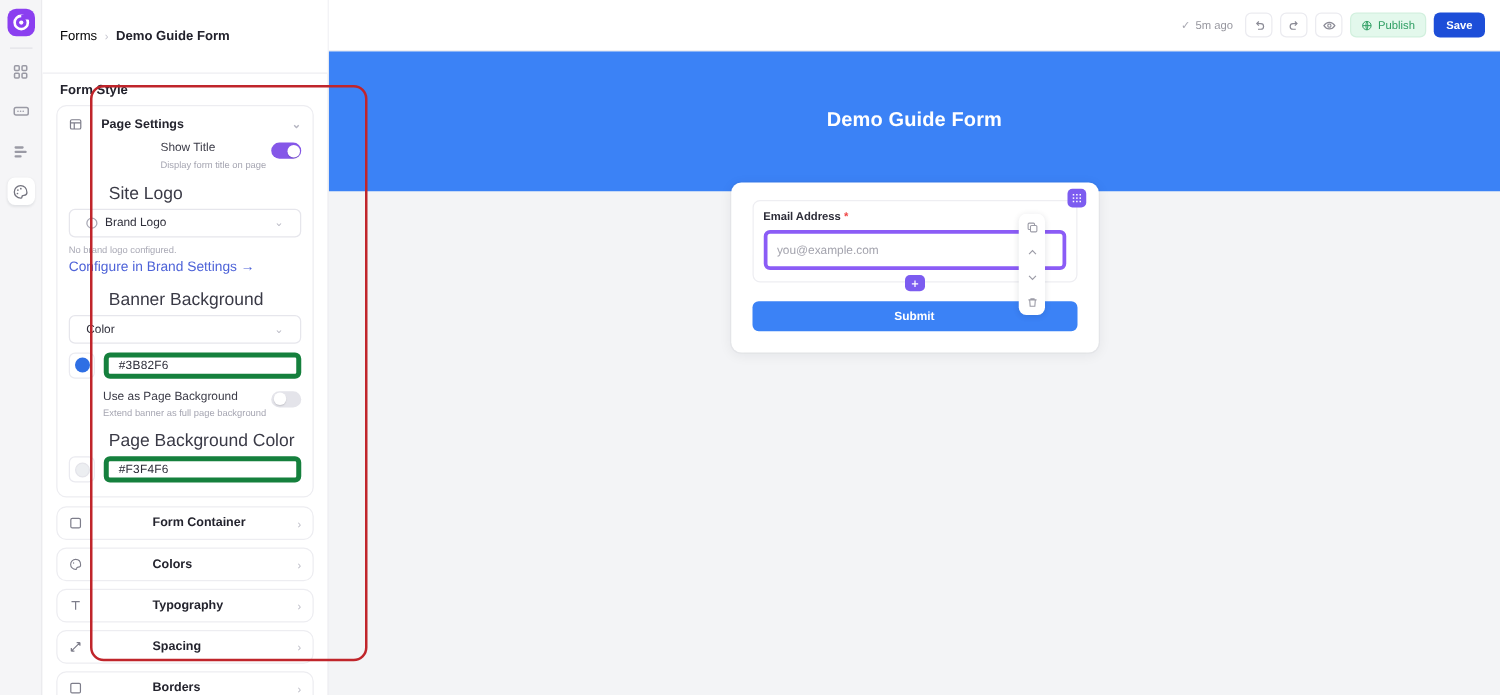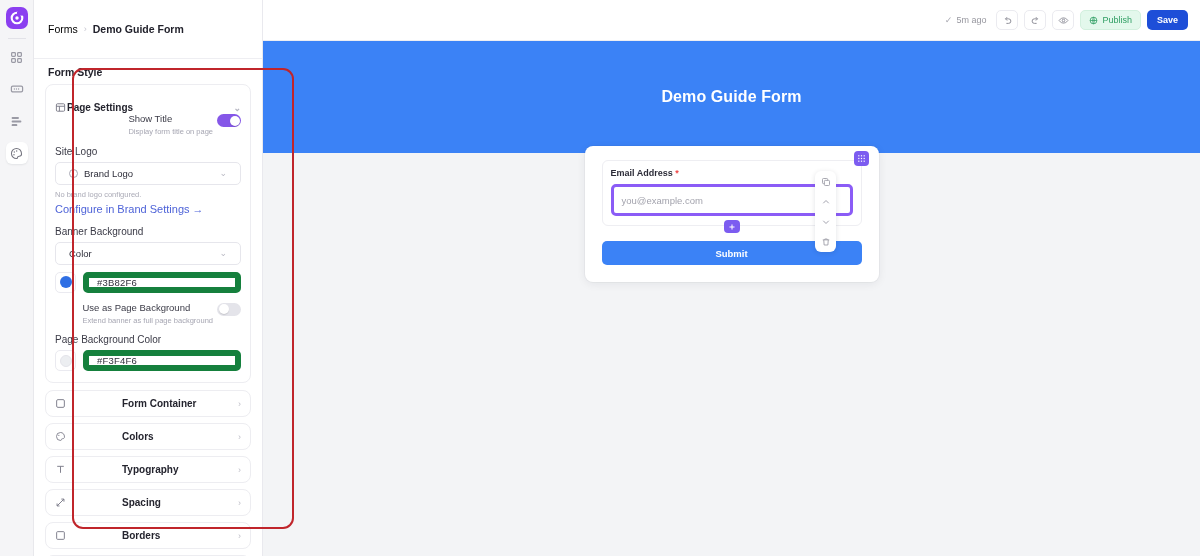--- a/index.html
+++ b/index.html
@@ -53,34 +53,34 @@
     height: 25px; display: flex; align-items: center; padding-left: 14px;
     font-size: 10.5px; font-weight: 700; color: #23232d;
   }
   .panel-body { padding: 0 11px; }
 
   .group-card {
     background: #fff; border: 1px solid #ededf1; border-radius: 8px;
     margin-bottom: 7px;
   }
   .group-head {
-    height: 28px; display: flex; align-items: flex-end; gap: 1px;
+    height: 28px; display: flex; align-items: center; gap: 15px;
     padding: 0 9px; font-size: 10px; font-weight: 700; color: #24242e;
   }
   .group-head .chev { margin-left: auto; color: #b4b4c0; font-size: 9px; }
   .gicon { width: 11px; height: 11px; color: #7d7d8a; display: block; }
 
   .group-content { padding: 0 9px 9px; }
   .row { margin-bottom: 9px; }
   .row:last-child { margin-bottom: 2px; }
 
   .switch-row { display: flex; align-items: flex-start; justify-content: flex-end; gap: 4px; }
   .lbl { font-size: 9.5px; color: #3a3a46; font-weight: 400; line-height: 1.25; }
   .sub { font-size: 7.5px; color: #a6a6b2; margin-top: 2px; line-height: 1.3; }
-  .fieldlabel { font-size: 10px; color: #3a3a46; margin-bottom: 5px; display: block; }
+  .fieldlabel { font-size: 14px; color: #3a3a46; margin-bottom: 5px; display: block; margin-left: 32px; }
 
   .toggle { width: 24px; height: 13px; border-radius: 99px; position: relative; flex: 0 0 24px; margin-top: 1px; }
   .toggle.on { background: #8557e8; }
   .toggle.off { background: #e4e4ea; }
   .toggle .knob {
     position: absolute; top: 1.5px; width: 10px; height: 10px; border-radius: 50%;
     background: #fff; box-shadow: 0 1px 1px rgba(0,0,0,.12);
   }
   .toggle.on .knob { right: 1.5px; }
   .toggle.off .knob { left: 1.5px; }
@@ -93,21 +93,21 @@
   .select .chev { margin-left: auto; color: #b9b9c4; font-size: 9px; }
   .ring { width: 9px; height: 9px; border-radius: 50%; border: 1.2px solid #a8a8b4; flex: 0 0 9px; }
 
   .hint { font-size: 7.5px; color: #aaaab6; margin-top: 5px; }
   .link { font-size: 11px; color: #4e63d8; margin-top: 4px; display: inline-block; }
 
   .colorrow { display: flex; align-items: center; gap: 7px; }
   .swatch { width: 21px; height: 21px; border-radius: 5px; border: 1px solid #eaeaf0; display:flex; align-items:center; justify-content:center; background:#fff; flex: 0 0 21px; }
   .dot { width: 12px; height: 12px; border-radius: 50%; }
   .hexbox {
-    flex: 1; height: 21px; border: 6px solid #15803d; border-radius: 5px;
+    flex: 1; height: 21px; border: 4px solid #15803d; border-radius: 5px;
     display: flex; align-items: center; padding: 0 8px;
     font-size: 9.5px; color: #2e2e3a; letter-spacing: .2px;
   }
 
   .acc-card {
     background: #fff; border: 1px solid #ededf1; border-radius: 8px;
     height: 27px; display: flex; align-items: center; gap: 8px;
     padding: 0 9px; margin-bottom: 6px;
   }
   .acc-card .t { font-size: 10px; font-weight: 700; color: #24242e; padding-left: 48px; }

